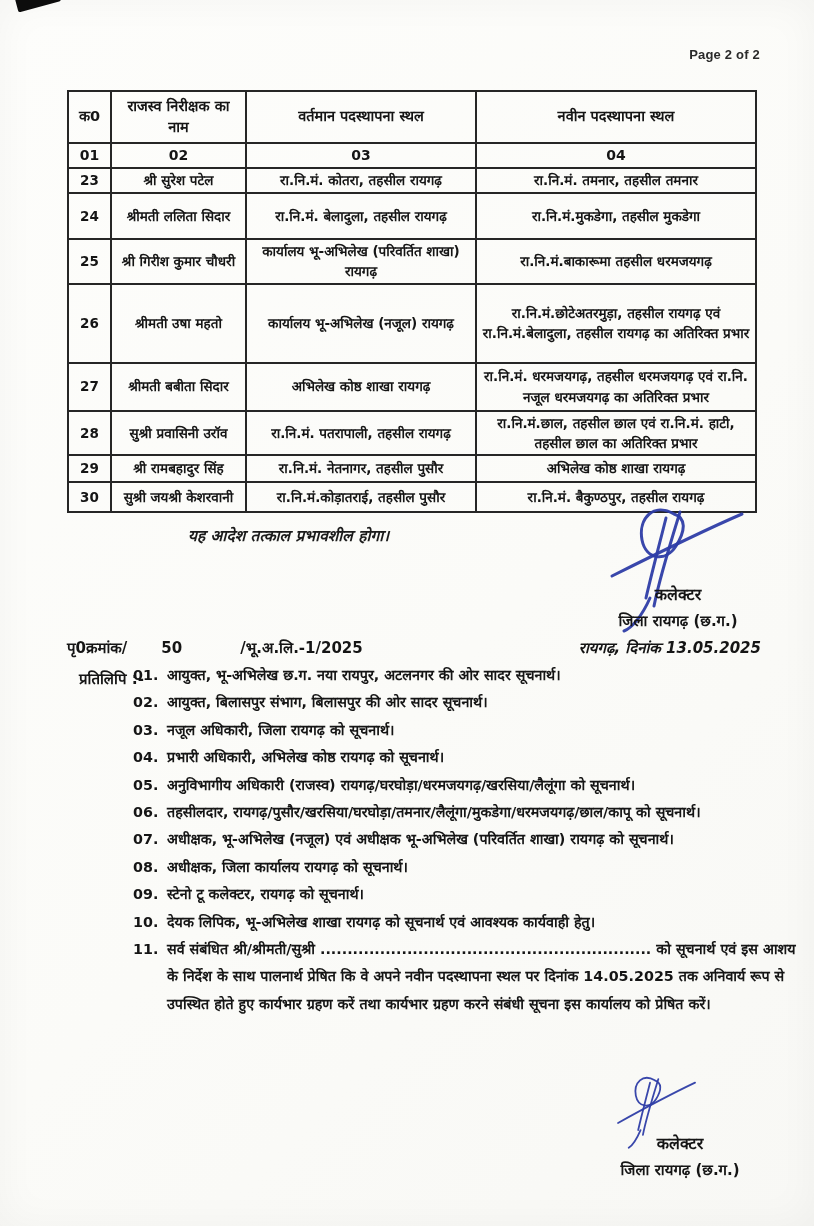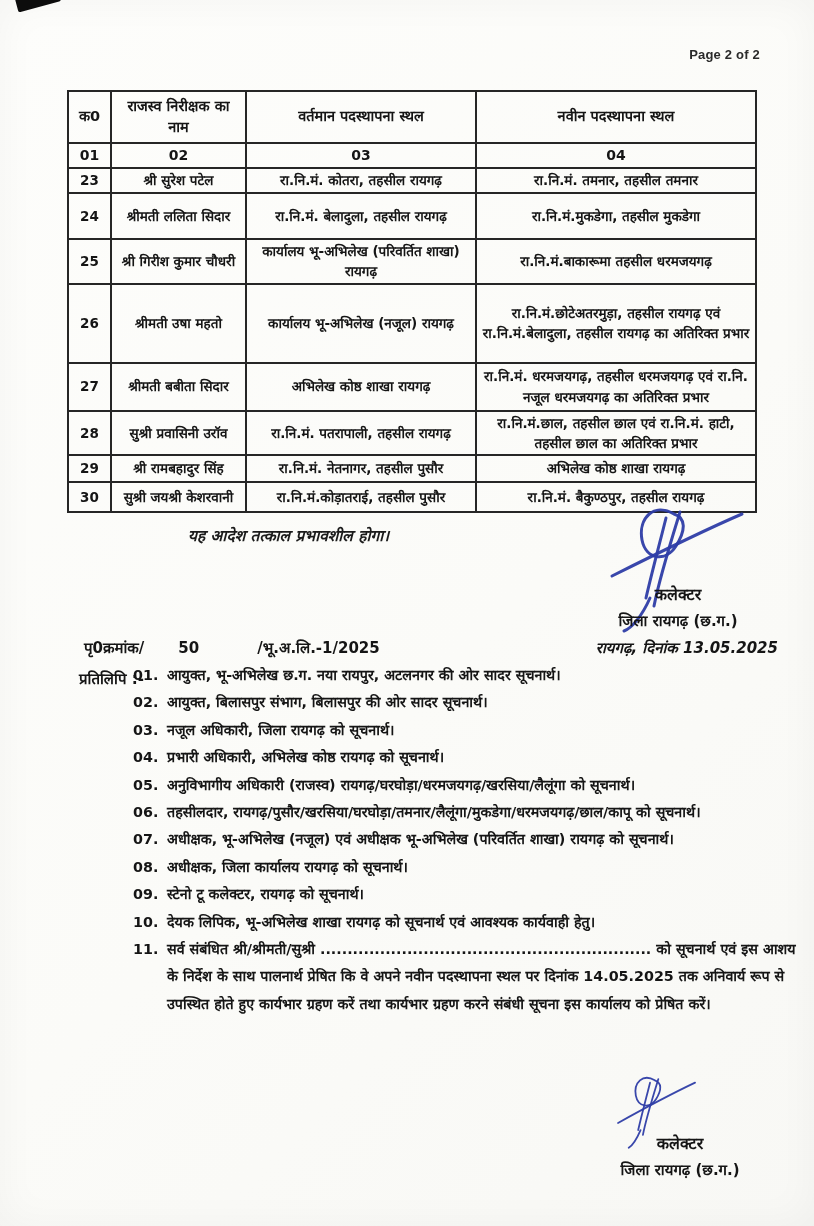--- a/index.html
+++ b/index.html
@@ -51,21 +51,21 @@
   .sig-block{position:absolute;text-align:center;}
   .sig-top{left:585px;top:582px;width:186px;}
   .sig-bottom{left:580px;top:1131px;width:200px;}
   .sig-title{font-weight:700;font-size:16px;line-height:26px;}
   .sig-subtitle{font-weight:700;font-size:15px;line-height:26px;white-space:nowrap;}
   .sig-svg{position:absolute;pointer-events:none;}
   .sig-svg.top{left:596px;top:500px;}
   .sig-svg.bottom{left:594px;top:1072px;}
   .sig-svg path{stroke:#2e3da6;stroke-width:3;fill:none;stroke-linecap:round;opacity:.95;}
   .ref-line{
-    position:absolute;left:84px;top:637px;width:694px;
+    position:absolute;left:67px;top:637px;width:694px;
     display:flex;align-items:baseline;
     font-weight:700;font-size:15px;
   }
   .ref-num{margin-left:34px;}
   .ref-suffix{margin-left:58px;}
   .ref-right{margin-left:auto;font-style:italic;}
   .copy-heading{
     position:absolute;left:79px;top:668px;
     font-weight:700;font-size:15px;
   }

